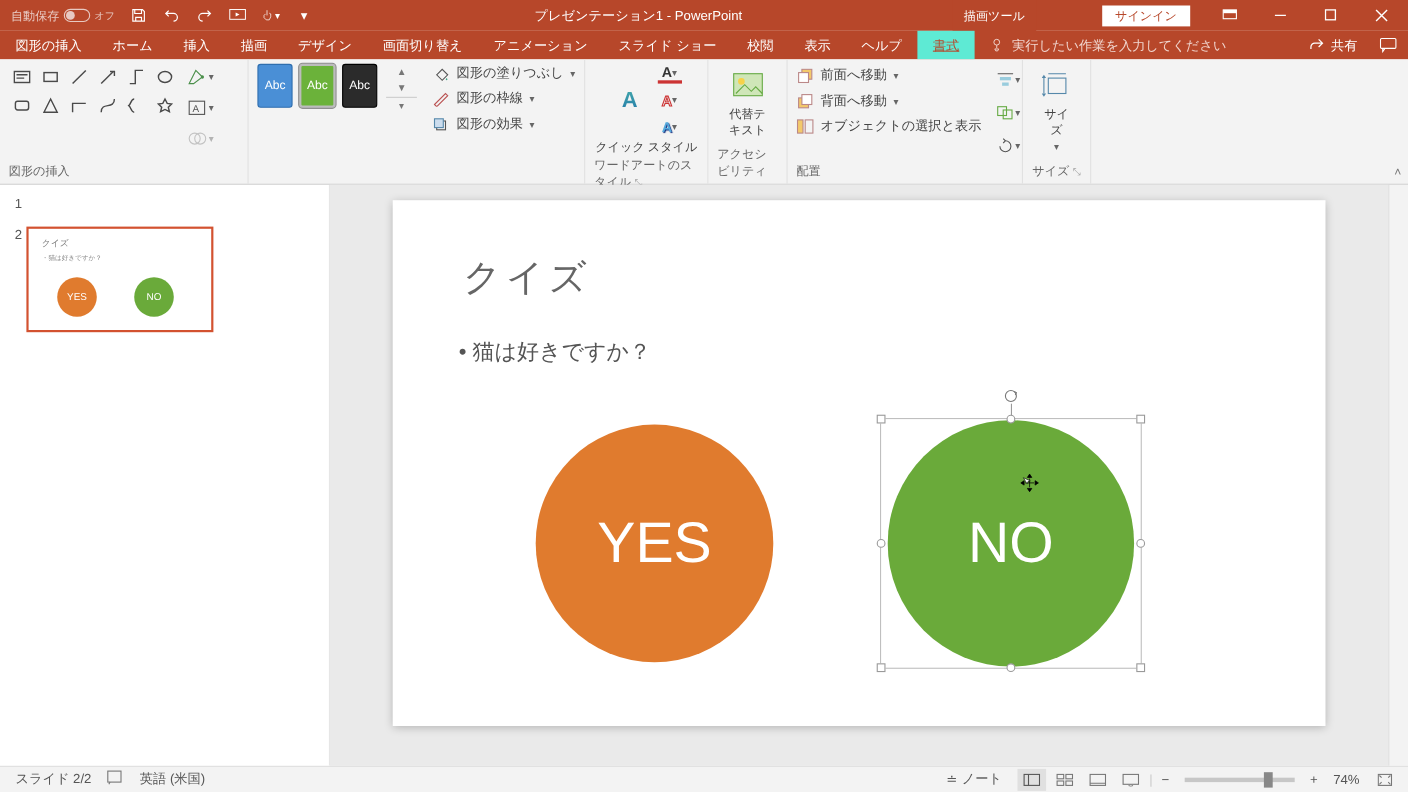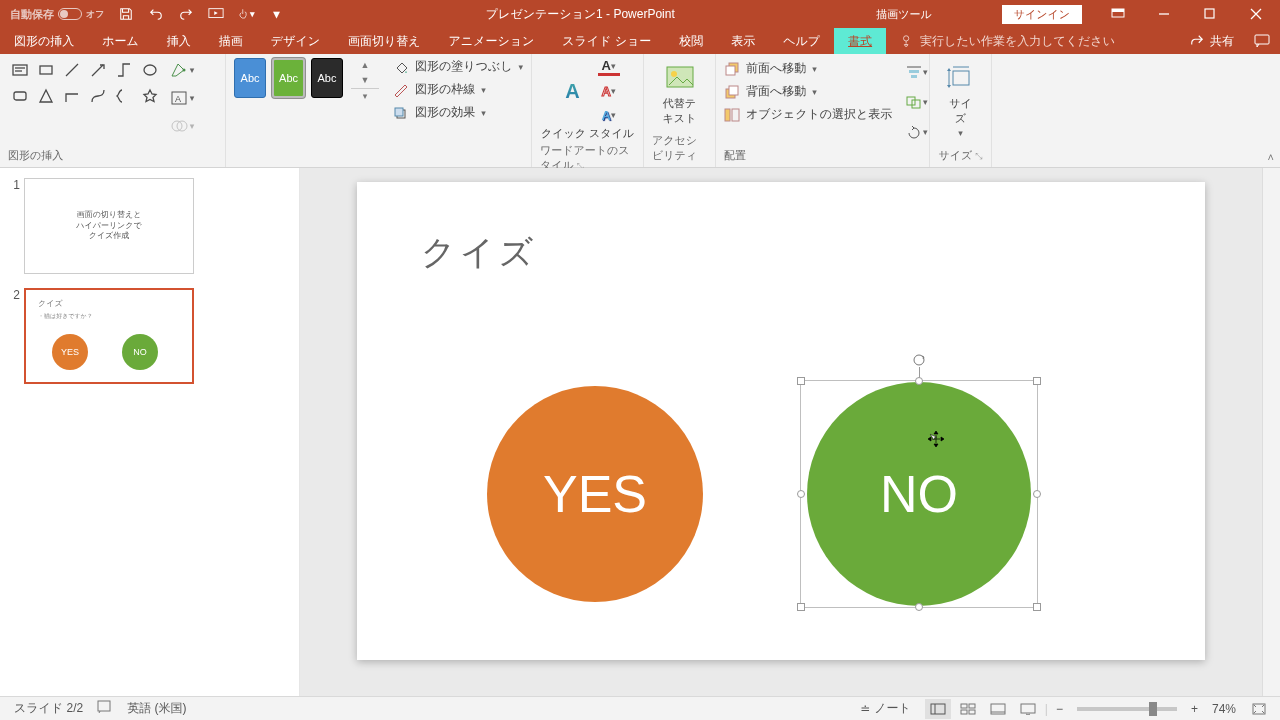--- a/index.html
+++ b/index.html
@@ -1,20 +1,20 @@
 <!DOCTYPE html>
 <html><head>
 <meta charset="utf-8">
 <style>
   * { box-sizing: border-box; margin: 0; padding: 0; font-family: "Yu Gothic UI", "Meiryo", sans-serif; }
   body { width: 1280px; height: 720px; background: #fff; overflow: hidden; }
 
   
   .title-bar { height: 28px; background: #b7472a; display: flex; align-items: center; color: #fff; font-size: 12px; }
-  .tb-left { display: flex; align-items: center; gap: 14px; padding: 0 10px; font-weight: bold; }
+  .tb-left { display: flex; align-items: center; gap: 14px; padding: 0 10px; }
   .autosave { color: #e8c9c2; font-size: 11px; display: flex; align-items: center; gap: 4px; }
   .autosave-toggle { width: 24px; height: 12px; border: 1px solid #e8c9c2; border-radius: 7px; position: relative; }
   .autosave-toggle::after { content:""; width: 8px; height: 8px; background: #e8c9c2; border-radius: 50%; position: absolute; top:1px; left:1px;}
   .tb-icon { width: 16px; height: 16px; display: flex; align-items: center; justify-content: center; cursor:pointer; }
   .tb-center { flex: 1; text-align: center; }
   .tb-tool { background:#b7472a; padding:16px 10px; height:28px; display:flex; align-items:center; font-size:11px;}
   .drawing-tools-tab { background:#b7472a; border:none;}
   .tb-right { display:flex; align-items:center; gap:2px; padding-right:2px;}
   .signin { background:#fff; color:#b7472a; font-size:11px; padding:2px 12px; margin-right:12px;}
   .win-btn { width:44px; height:28px; display:flex; align-items:center; justify-content:center; cursor:pointer; }
@@ -436,42 +436,36 @@
     <div class="group-label"><span>サイズ</span> <span style="font-size:9px;color:#999;">⤡</span></div>
   </div>
 
   <div class="collapse-btn">˄</div>
 </div>
 
 <div class="main">
   <div class="thumb-pane">
     <div class="thumb-wrap">
       <div class="thumb-num">1</div>
-      <div class="thumb">
-        <div class="thumb-inner" style="font-size:8px;line-height:1.3;">
-          <span>画面の切り替えと</span>
-          <span>ハイパーリンクで</span>
-          <span>クイズ作成</span>
-        </div>
-      </div>
     </div>
     <div class="thumb-wrap">
       <div class="thumb-num">2</div>
       <div class="thumb selected">
         <div class="thumb2-title">クイズ</div>
         <div class="thumb2-sub">・猫は好きですか？</div>
         <div class="th-circle" style="background:#e07b2e;left:26px;top:44px;">YES</div>
         <div class="th-circle" style="background:#6aaa3a;left:96px;top:44px;">NO</div>
       </div>
     </div>
   </div>
 
   <div class="canvas-area">
     <div class="slide">
       <div class="slide-title">クイズ</div>
+      <div class="slide-bullet">• 猫は好きですか？</div>
       <div class="circle c-yes">YES</div>
       <div class="circle c-no">NO</div>
 
       <div class="sel-box" style="left:443px; top:198px; width:238px; height:228px;">
         <div class="rot-line"></div>
         <div class="rot-handle">
             <svg width="14" height="14">
               <circle cx="7" cy="7" r="5" fill="none" stroke="#777"></circle>
               <path d="M10 3l2 1-1 2" fill="none" stroke="#777"></path>
             </svg>

